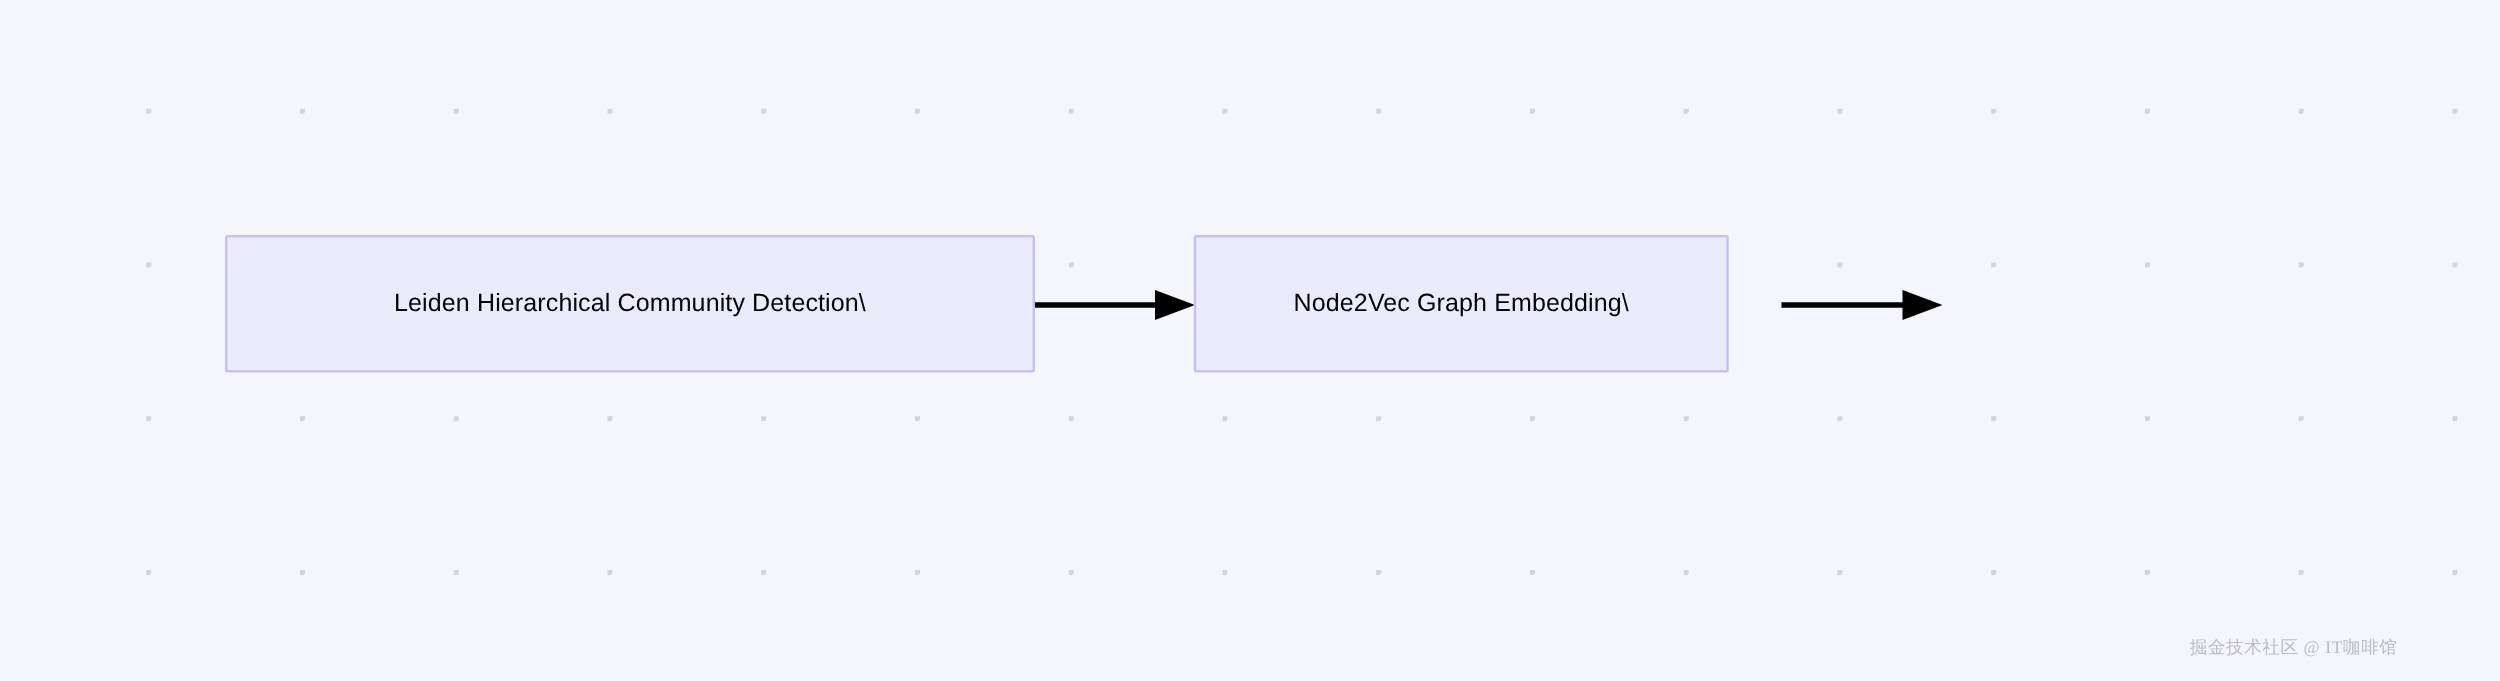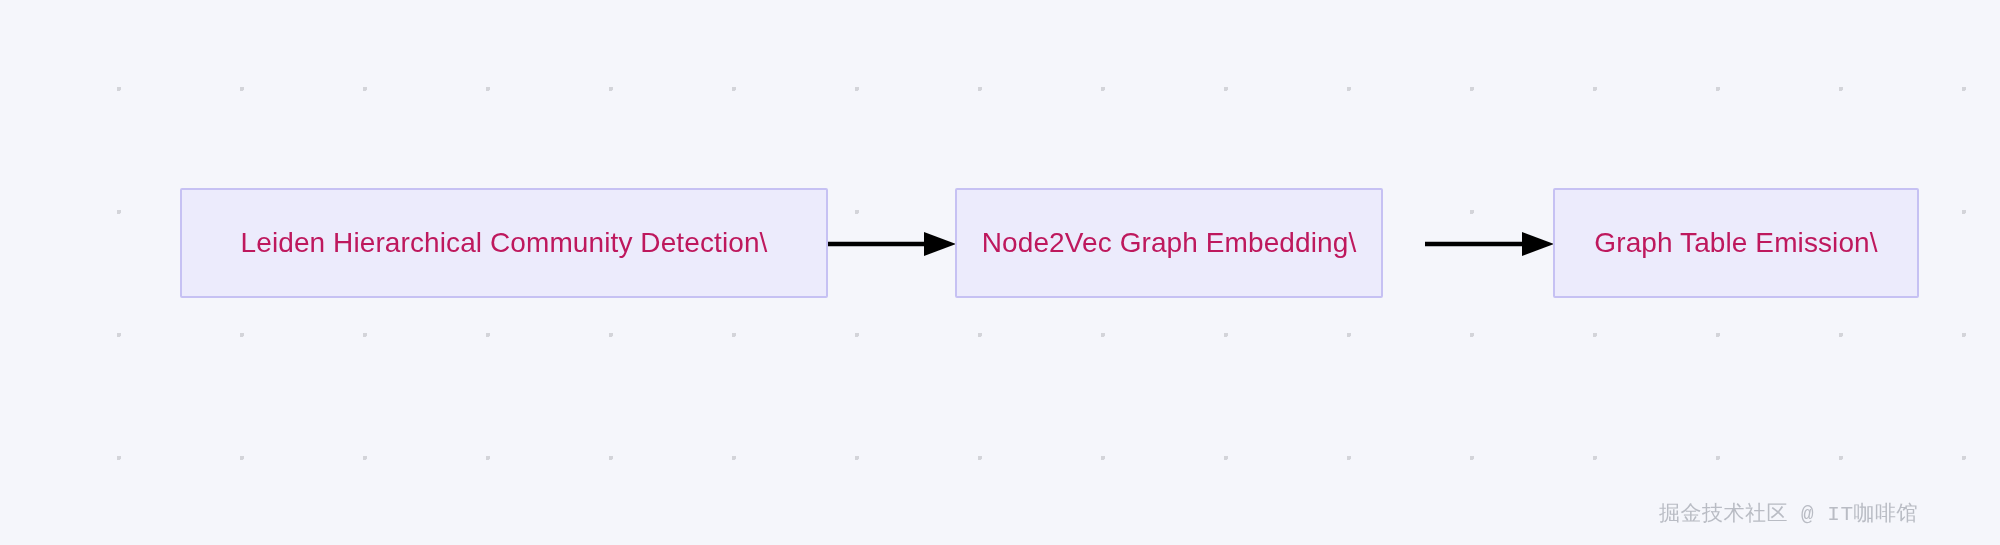--- a/index.html
+++ b/index.html
@@ -27,25 +27,25 @@
     background: #ecebfc;
     border: 2px solid #c6c1f3;
     border-radius: 2px;
     display: flex;
     align-items: center;
     justify-content: center;
     color: #18181b;
   }
 
   .node-label {
-    font-size: 28px;
+    font-size: 20px;
     line-height: 1.2;
     letter-spacing: 0.1px;
     white-space: nowrap;
-    color: #be185d;
+    color: #000000;
   }
 
   #node-0 { left: 180px;  top: 188px; width: 648px; height: 110px; }
   #node-1 { left: 955px;  top: 188px; width: 428px; height: 110px; }
   #node-2 { left: 1553px; top: 188px; width: 366px; height: 110px; }
 
   
   .edge {
     position: absolute;
     top: 232px;
@@ -53,25 +53,25 @@
     overflow: visible;
   }
   #edge-0 { left: 828px;  width: 128px; }
   #edge-1 { left: 1425px; width: 129px; }
 
   
   #watermark {
     position: absolute;
     right: 82px;
     bottom: 18px;
-    font-size: 21px;
+    font-size: 14px;
     color: #b9bcc4;
     white-space: nowrap;
     letter-spacing: 0.5px;
-    font-family: Liberation Mono, monospace;
+    font-family: Liberation Serif, serif;
     user-select: none;
     margin-left: 20px;
   }
 </style>
 </head>
 <body>
 
 <div id="canvas">
 
   <div class="node" id="node-0">
@@ -89,19 +89,16 @@
     <span class="node-label">Node2Vec Graph Embedding\</span>
   </div>
 
   <div class="edge" id="edge-1">
     <svg width="129" height="24" viewBox="0 0 129 24">
       <line x1="0" y1="12" x2="99" y2="12" stroke="#000000" stroke-width="4.5"></line>
       <polygon points="97,0 129,12 97,24" fill="#000000"></polygon>
     </svg>
   </div>
 
-  <div class="node" id="node-2">
-    <span class="node-label">Graph Table Emission\</span>
-  </div>
 
   <div id="watermark">掘金技术社区 @ IT咖啡馆</div>
 
 </div>
 
 </body></html>

